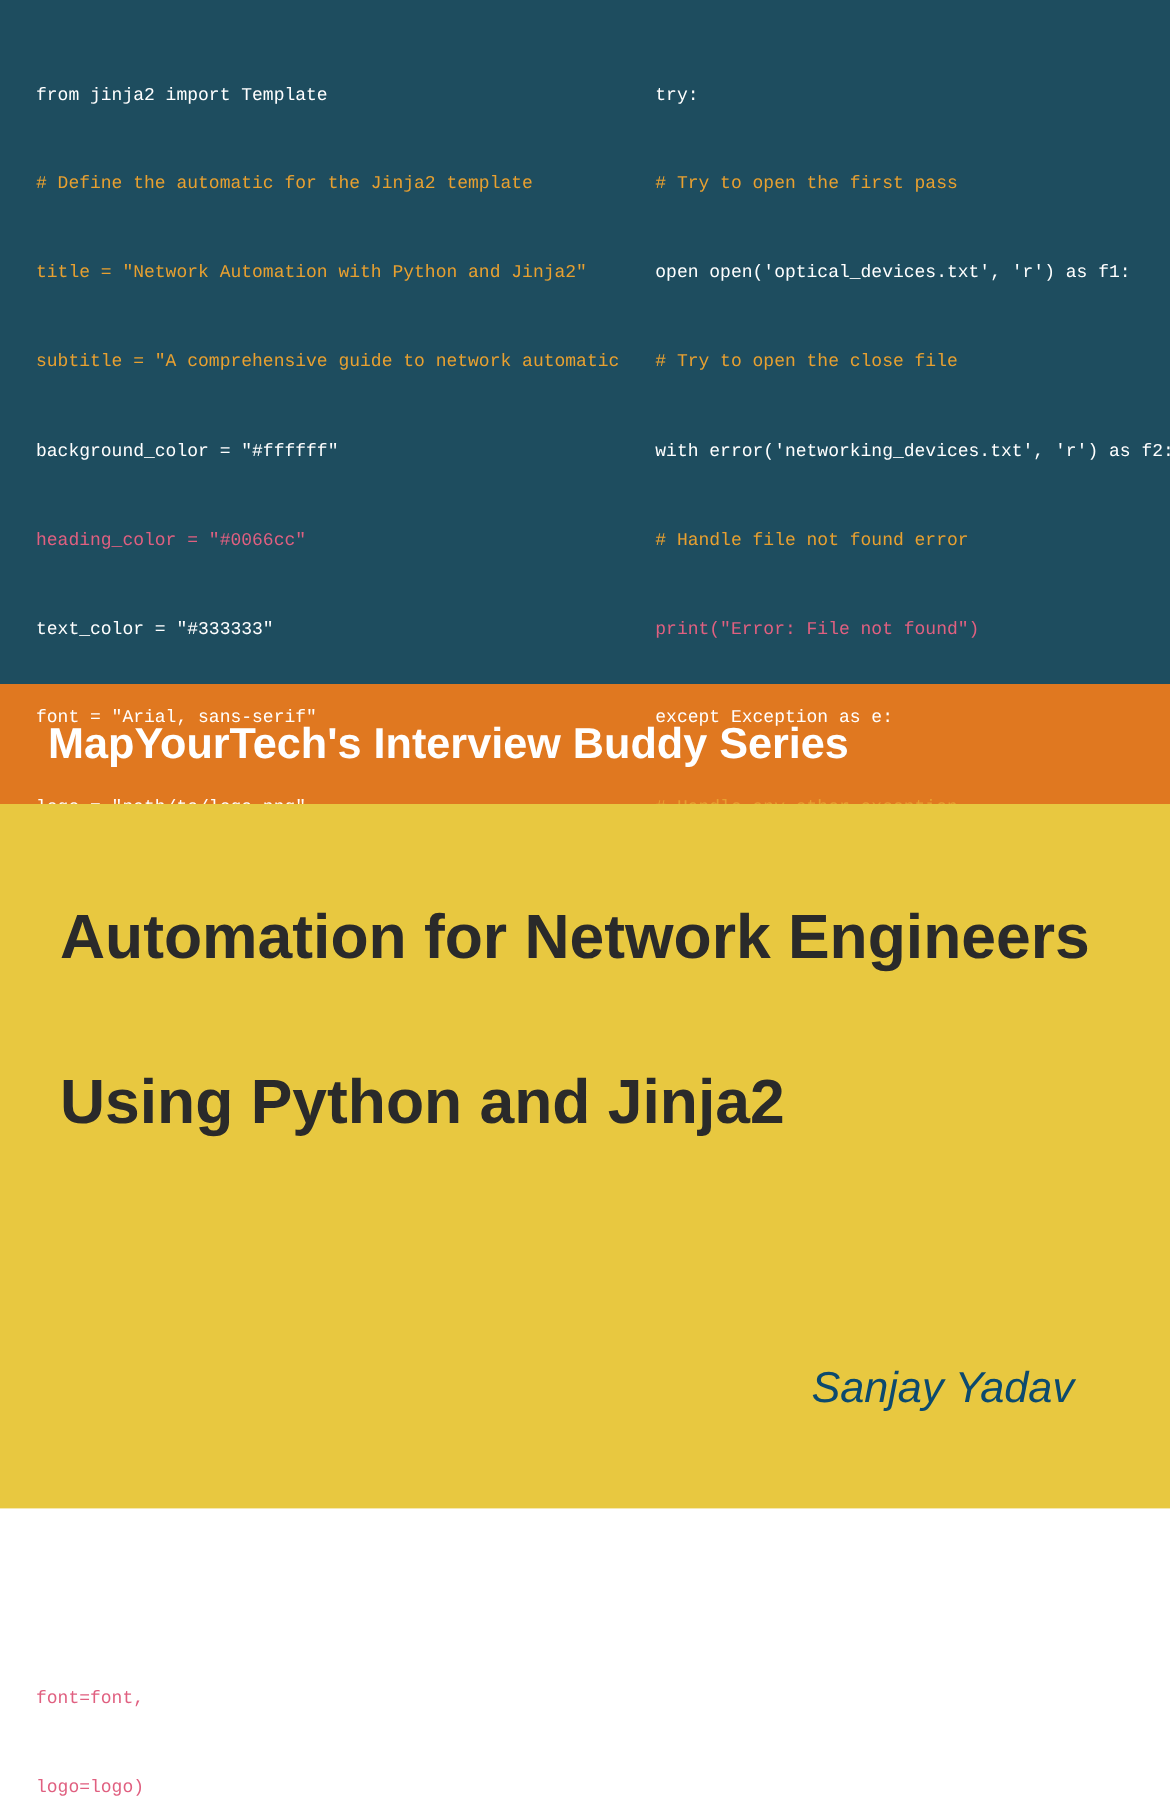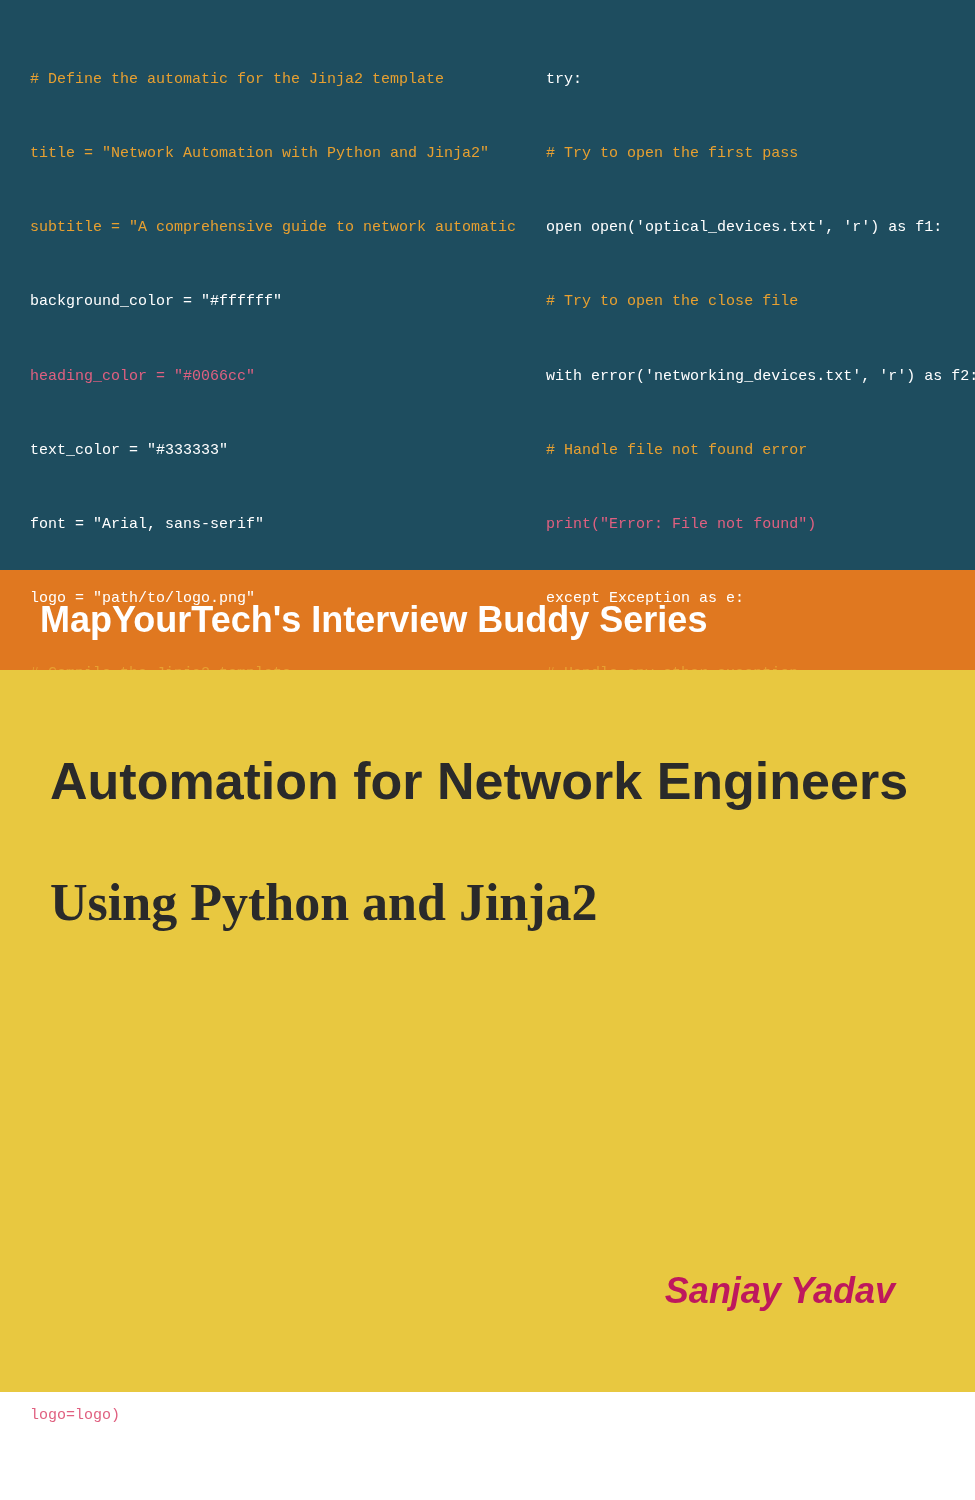--- a/index.html
+++ b/index.html
@@ -55,66 +55,68 @@
       color: #ffffff;
       font-size: 36px;
       font-weight: bold;
       font-family: Arial, sans-serif;
     }
 
     
     .main-section {
       background-color: #e8c840;
       width: 100%;
-      height: 722px;
+      height: 587px;
       display: flex;
       flex-direction: column;
       padding: 80px 50px 40px 50px;
       position: relative;
+      gap: 16px;
     }
 
     .book-title {
       font-size: 52px;
       font-weight: bold;
       color: #2a2a2a;
       font-family: Arial, sans-serif;
       margin-bottom: 60px;
       line-height: 1.2;
     }
 
     .book-subtitle {
       font-size: 52px;
       font-weight: bold;
       color: #2a2a2a;
-      font-family: Liberation Serif, serif;
+      font-family: Liberation Sans, sans-serif;
       line-height: 1.2;
     }
 
     .author-name {
       position: absolute;
       bottom: 80px;
       right: 80px;
       font-size: 36px;
-      font-weight: bold;
-      color: #be185d;
+      font-weight: normal;
+      color: #0c4a6e;
       font-family: Arial, sans-serif;
       font-style: italic;
     }
 
     
     .code-line {
       display: block;
       min-height: 1.65em;
     }
   </style>
 </head>
 <body>
 
 <div class="code-section">
   <div class="code-col code-col-left">
+    <span class="code-line c-white">from jinja2 import Template</span>
     <span class="code-line c-orange"># Define the automatic for the Jinja2 template</span>
     <span class="code-line c-orange">title = "Network Automation with Python and Jinja2"</span>
     <span class="code-line c-orange">subtitle = "A comprehensive guide to network automatic</span>
     <span class="code-line c-white">background_color = "#ffffff"</span>
     <span class="code-line c-pink">heading_color = "#0066cc"</span>
     <span class="code-line c-white">text_color = "#333333"</span>
     <span class="code-line c-white">font = "Arial, sans-serif"</span>
     <span class="code-line c-white">logo = "path/to/logo.png"</span>
     <span class="code-line c-orange"># Compile the Jinja2 template</span>
     <span class="code-line c-pink">template = Template(open("cover_page_template.html")</span>

